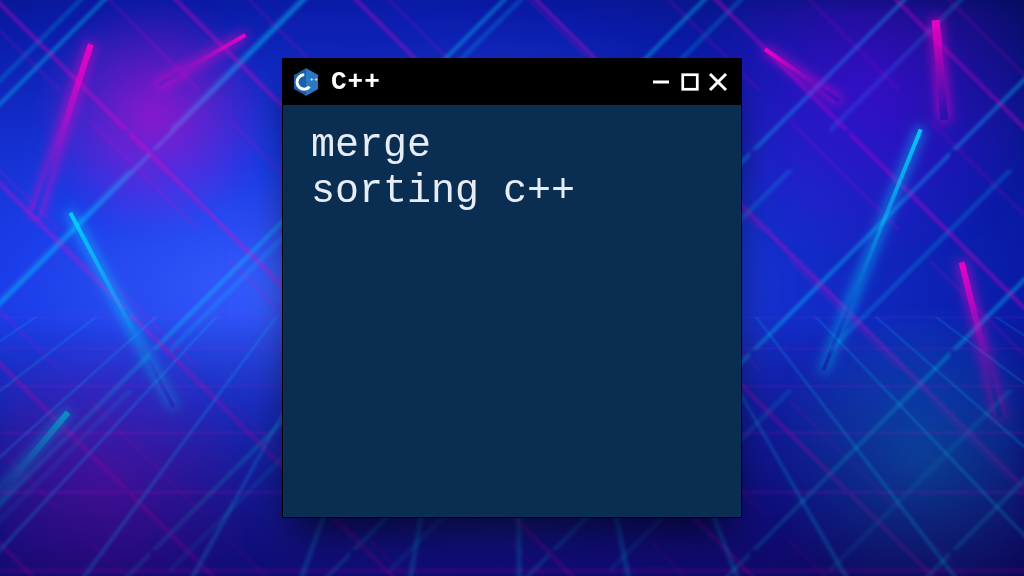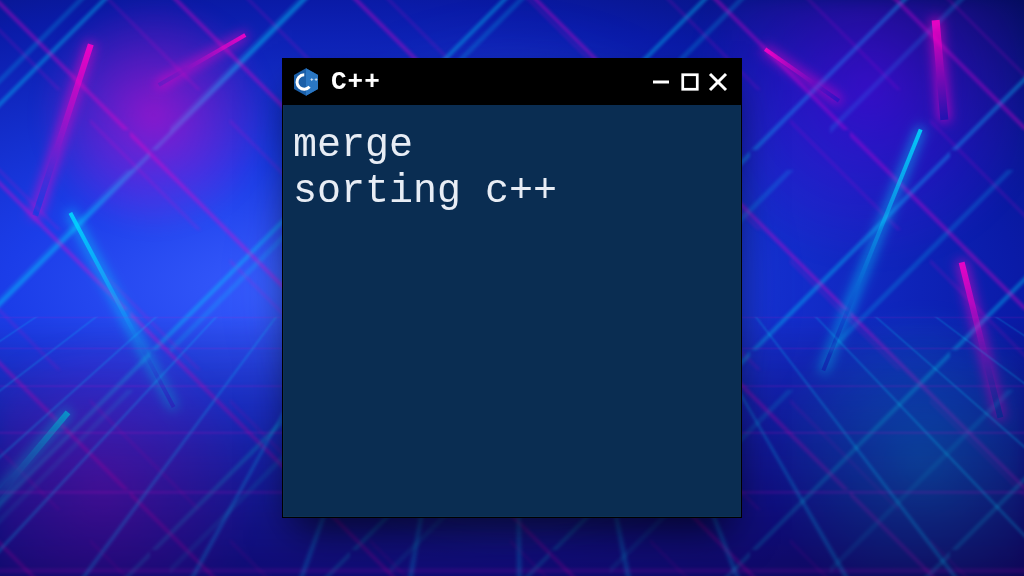--- a/index.html
+++ b/index.html
@@ -144,21 +144,21 @@
       font-family: "Consolas", monospace;
       font-size: 24px;
       line-height: 1;
       cursor: pointer;
       user-select: none;
     }
     .win-btn svg { display:block; }
 
     .content {
       flex: 1;
-      padding: 18px 10px;
+      padding: 18px 28px;
       color: #e8edf5;
       font-family: "Menlo", "Consolas", "Courier New", monospace;
       font-size: 40px;
       line-height: 1.15;
       white-space: pre-line;
     }
   </style>
 </head>
 <body>
 

